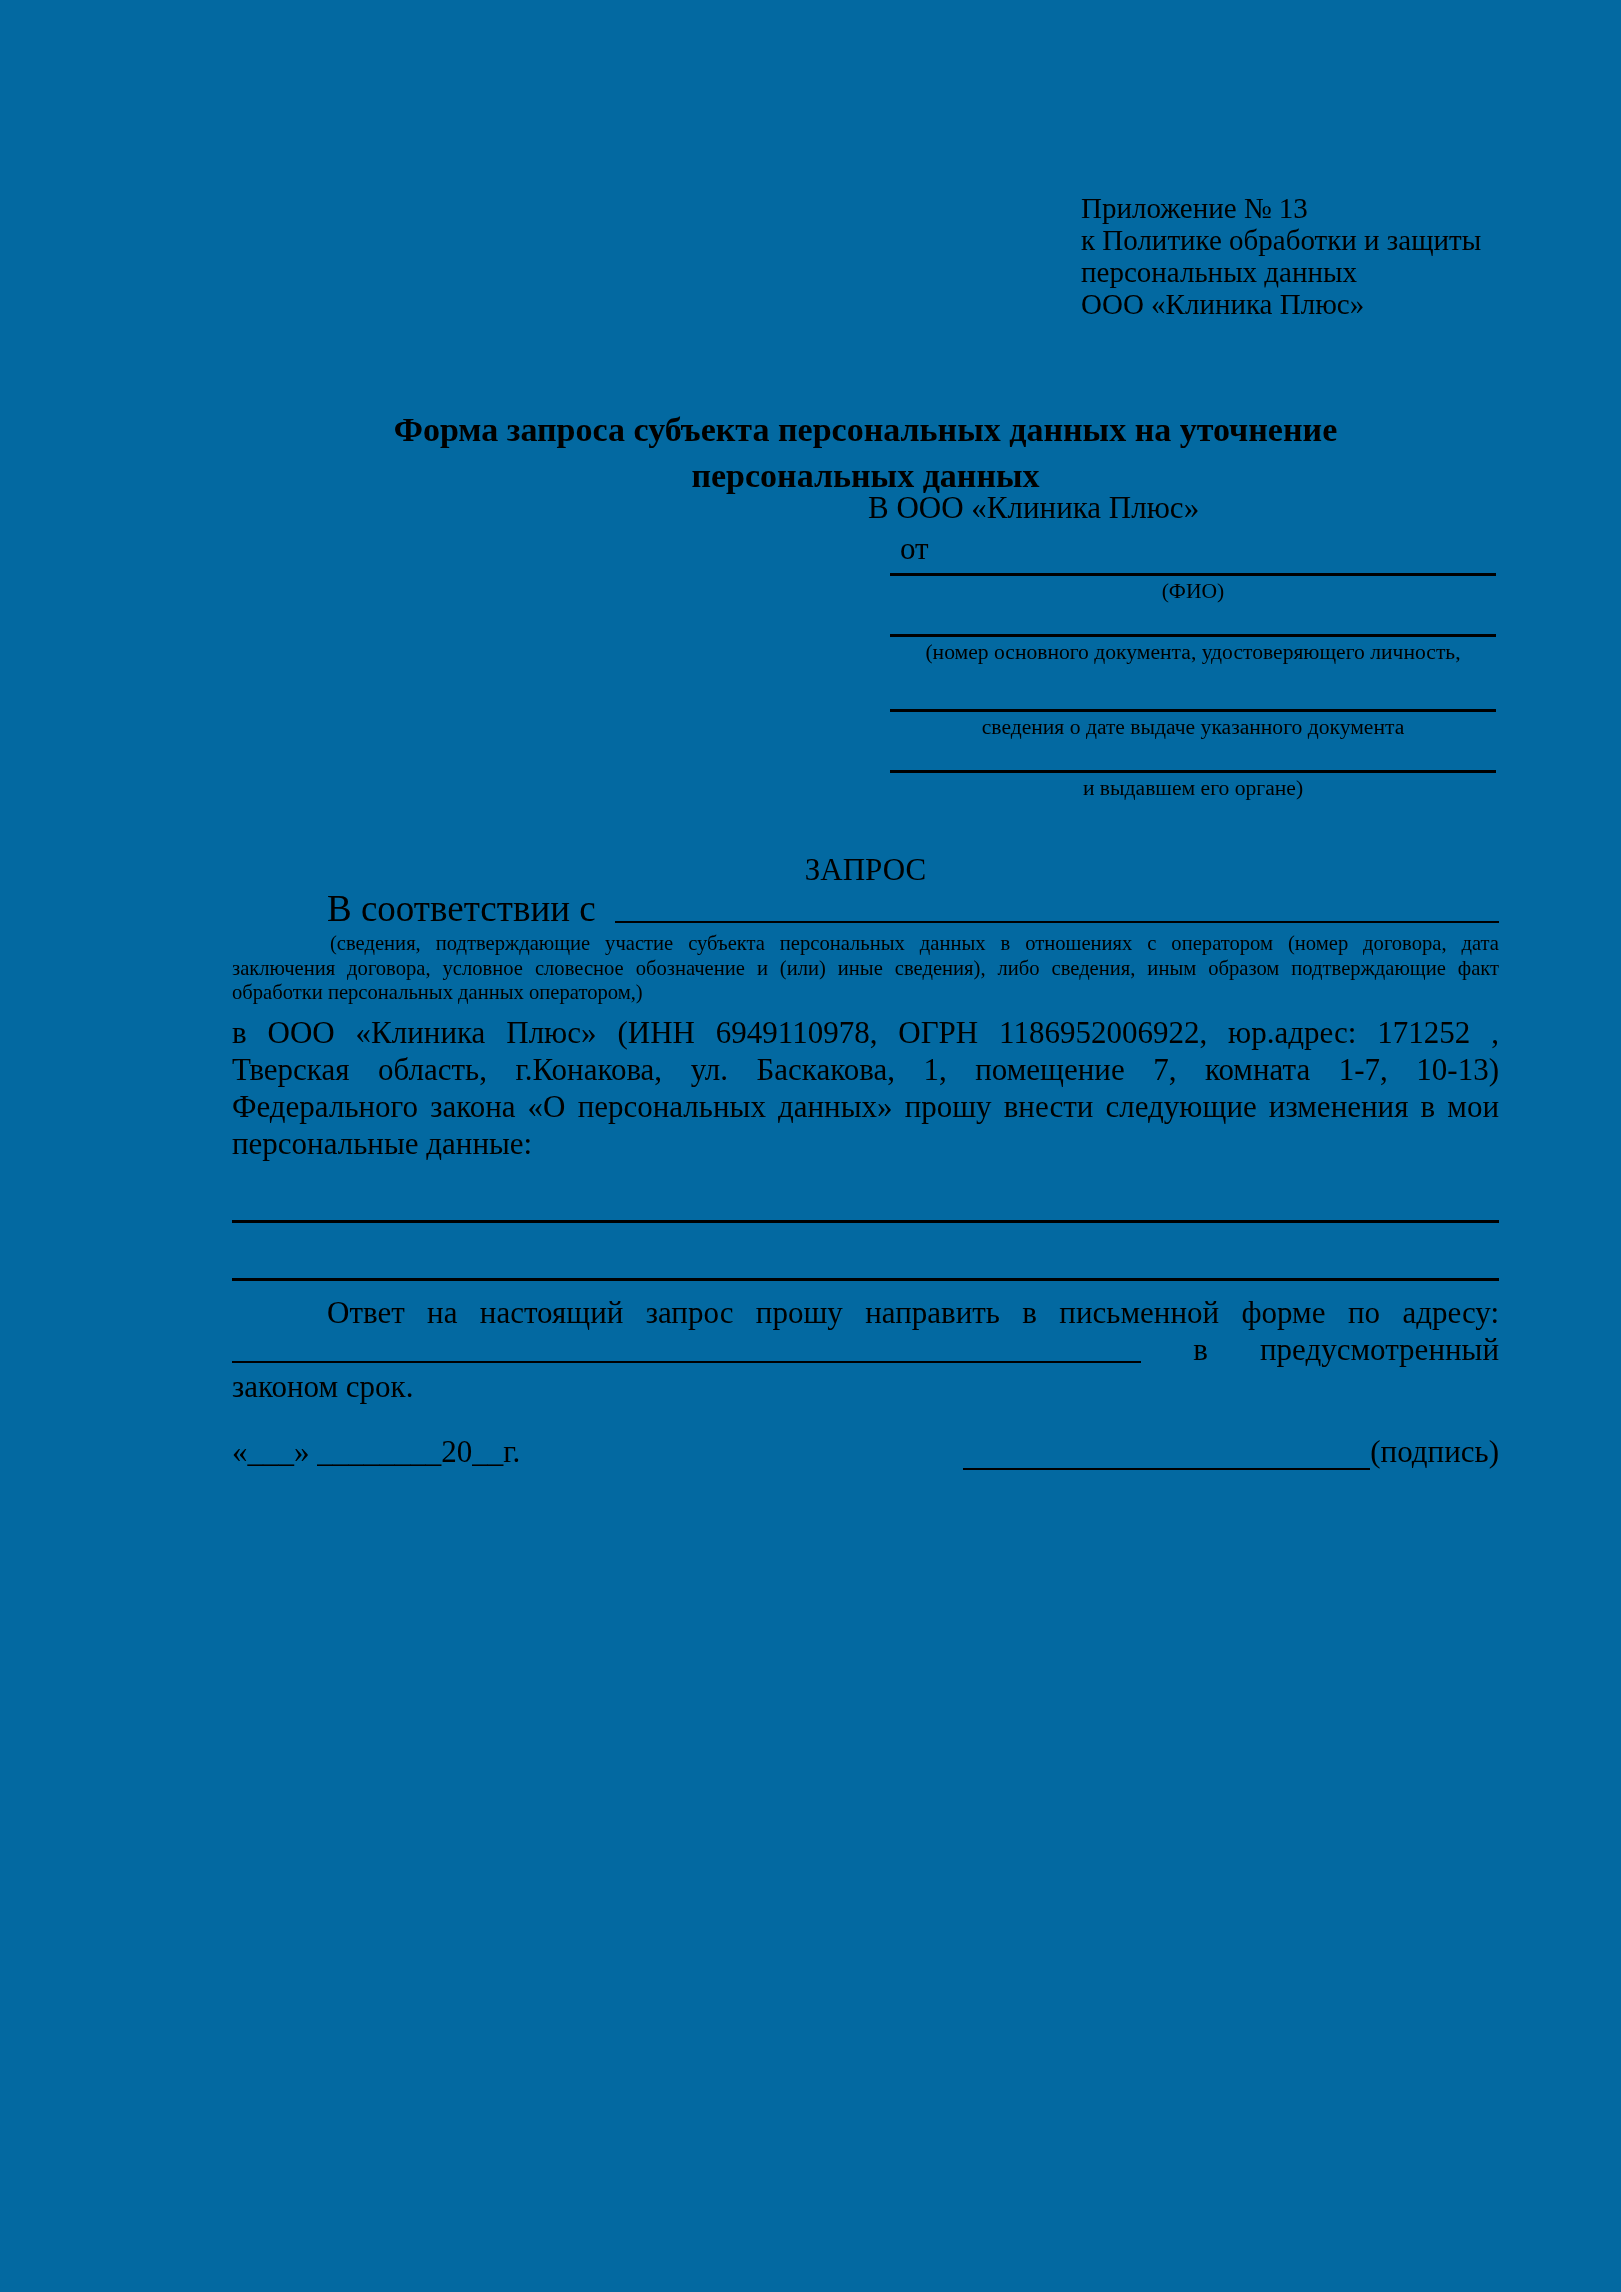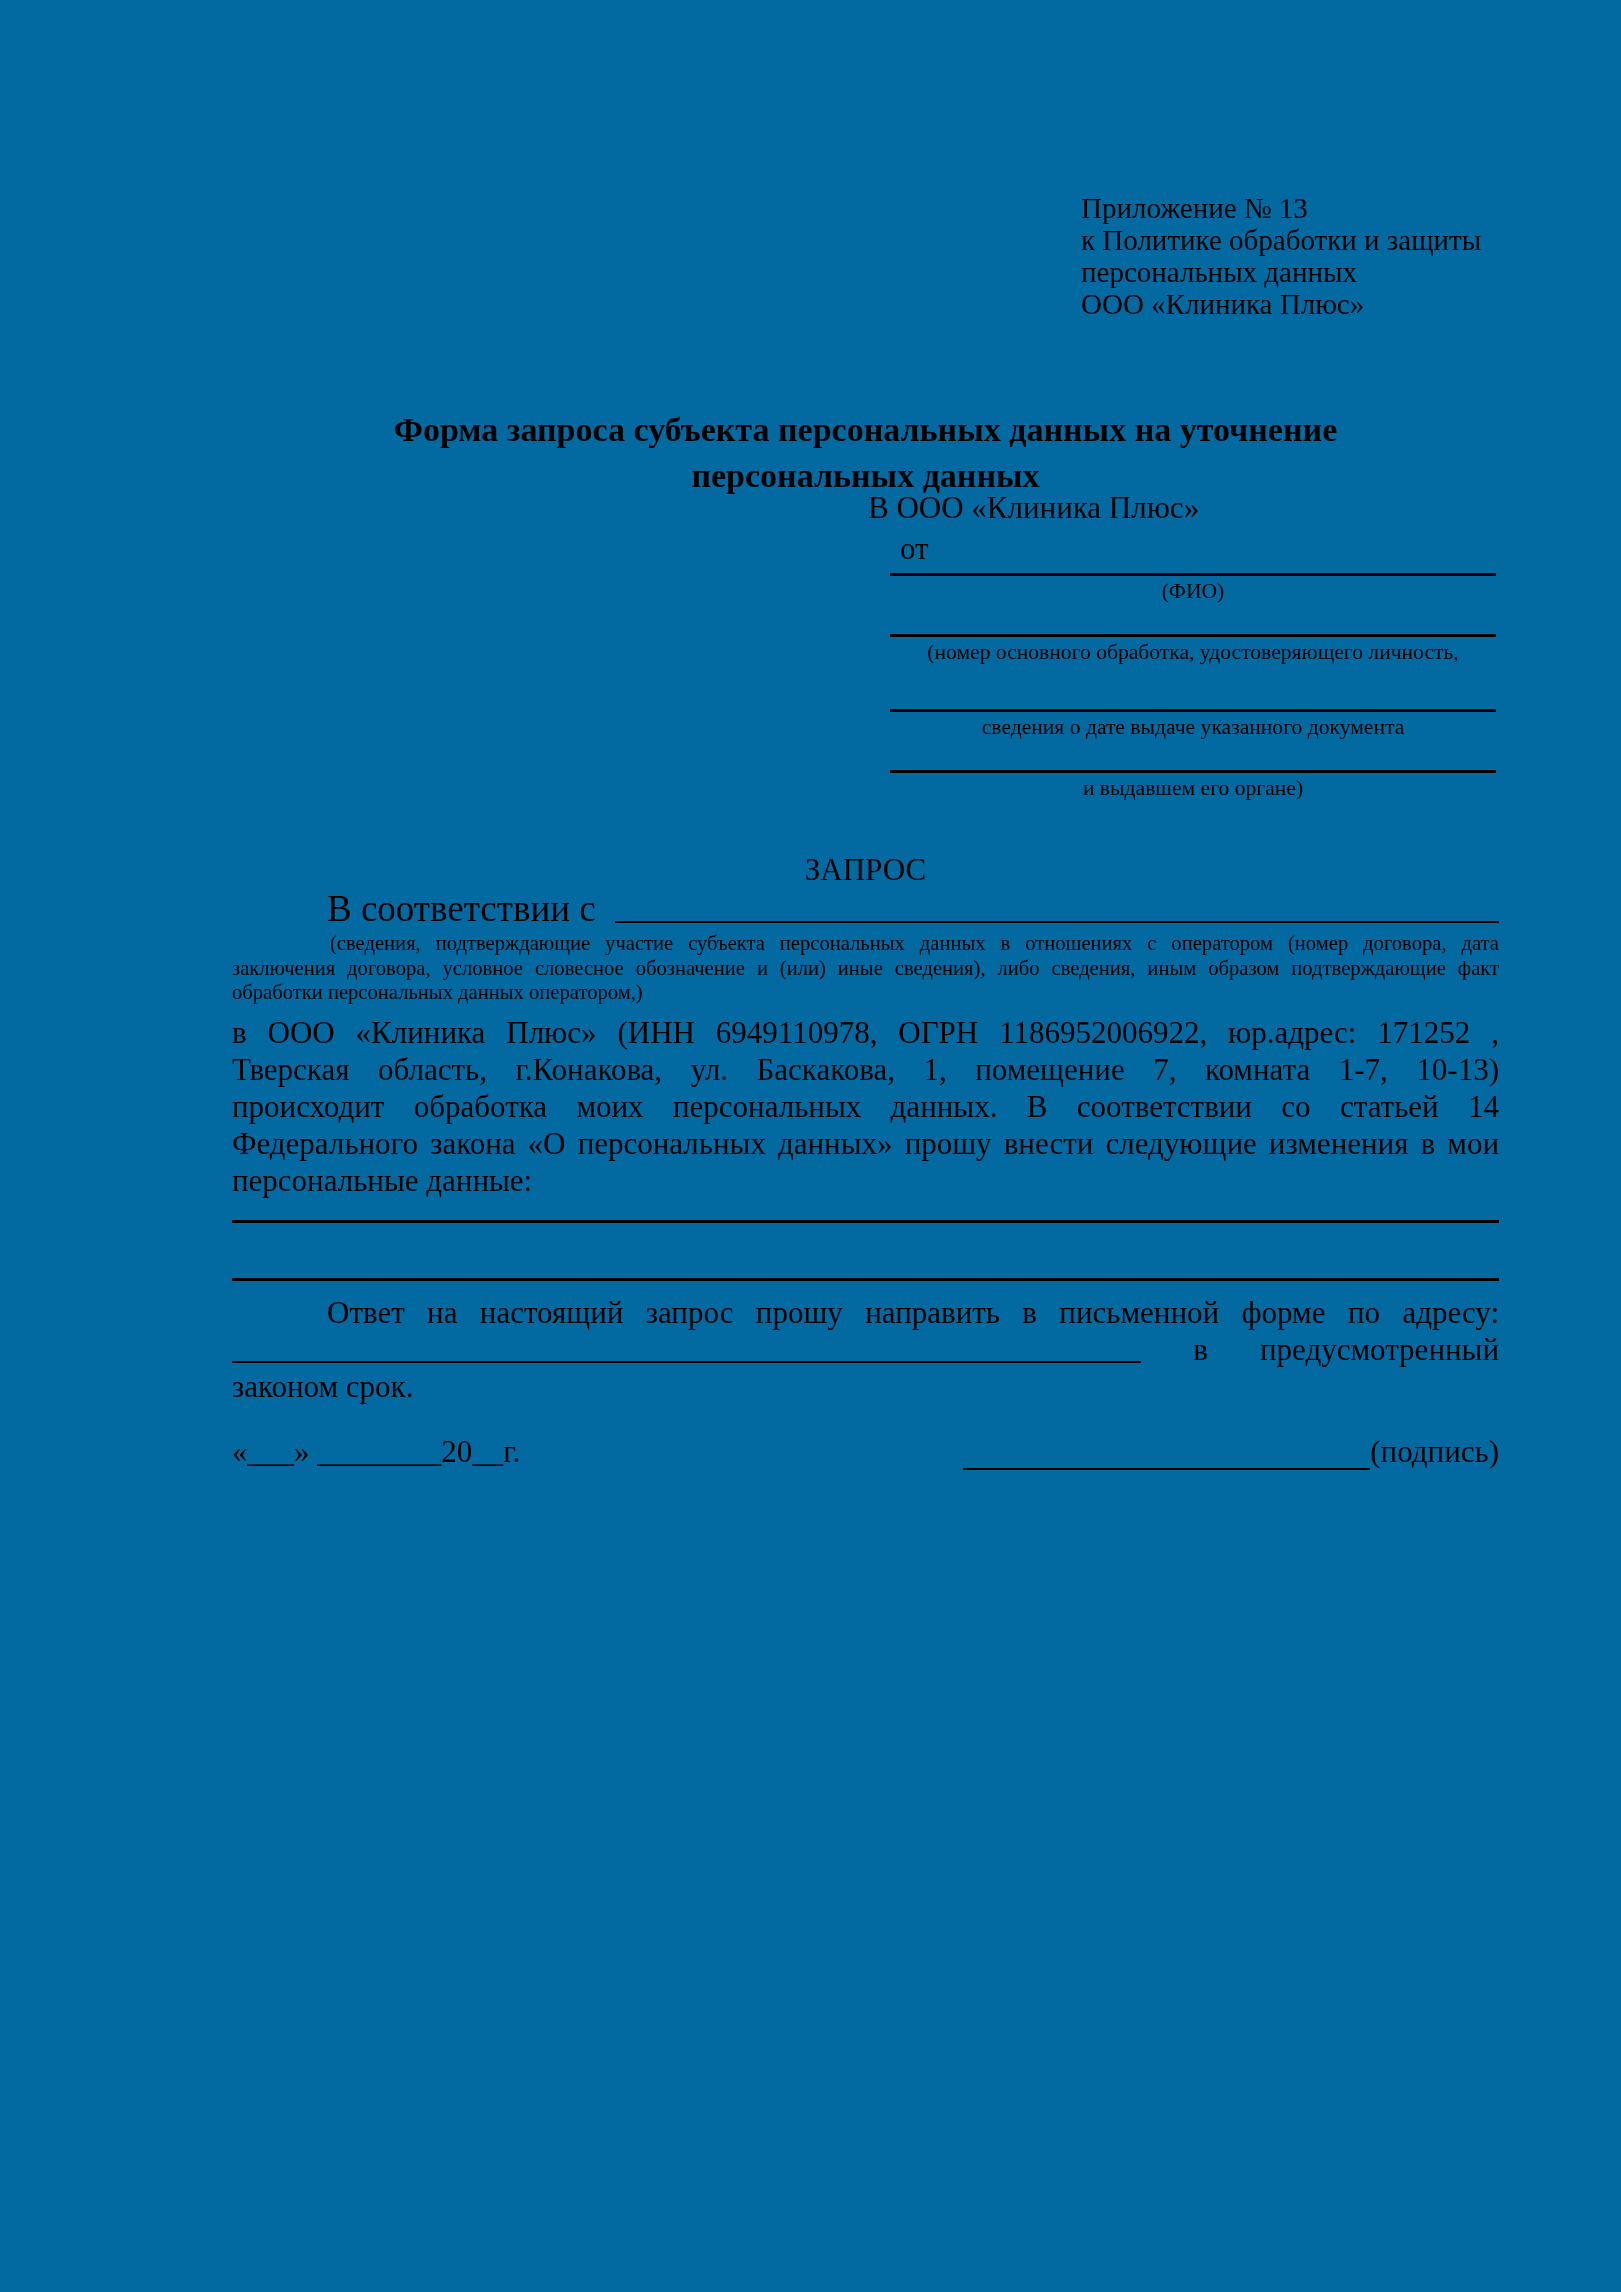--- a/index.html
+++ b/index.html
@@ -75,21 +75,21 @@
     <div>персональных данных</div>
   </div>
 
   <div class="abs to-line">В ООО «Клиника Плюс»</div>
   <div class="abs from-line">от</div>
 
   <div class="bar fbar" style="top:573px;"></div>
   <div class="abs fcap" style="top:578px;">(ФИО)</div>
 
   <div class="bar fbar" style="top:634px;"></div>
-  <div class="abs fcap" style="top:639px;">(номер основного обработка, удостоверяющего личность,</div>
+  <div class="abs fcap" style="top:639px;">(номер основного документа, удостоверяющего личность,</div>
 
   <div class="bar fbar" style="top:709px;"></div>
   <div class="abs fcap" style="top:714px;">сведения о дате выдаче указанного документа</div>
 
   <div class="bar fbar" style="top:770px;"></div>
   <div class="abs fcap" style="top:775px;">и выдавшем его органе)</div>
 
   <div class="abs zapros">ЗАПРОС</div>
 
   <div class="abs intro">
@@ -99,21 +99,20 @@
 
   <div class="abs footnote">
     <div class="jline indent1">(сведения, подтверждающие участие субъекта персональных данных в отношениях с оператором (номер договора, дата</div>
     <div class="jline">заключения договора, условное словесное обозначение и (или) иные сведения), либо сведения, иным образом подтверждающие факт</div>
     <div>обработки персональных данных оператором,)</div>
   </div>
 
   <div class="abs bodytext">
     <div class="jline">в ООО «Клиника Плюс» (ИНН 6949110978, ОГРН 1186952006922, юр.адрес: 171252 ,</div>
     <div class="jline">Тверская область, г.Конакова, ул. Баскакова, 1, помещение 7, комната 1-7, 10-13)</div>
-    <div class="jline">происходит обработка моих персональных данных. В соответствии со статьей 14</div>
     <div class="jline">Федерального закона «О персональных данных» прошу внести следующие изменения в мои</div>
     <div>персональные данные:</div>
   </div>
 
   <div class="bar wbar" style="top:1220px;"></div>
   <div class="bar wbar" style="top:1278px;"></div>
 
   <div class="abs reply">
     <div class="jline indent1">Ответ на настоящий запрос прошу направить в письменной форме по адресу:</div>
     <div class="reply-mid">

